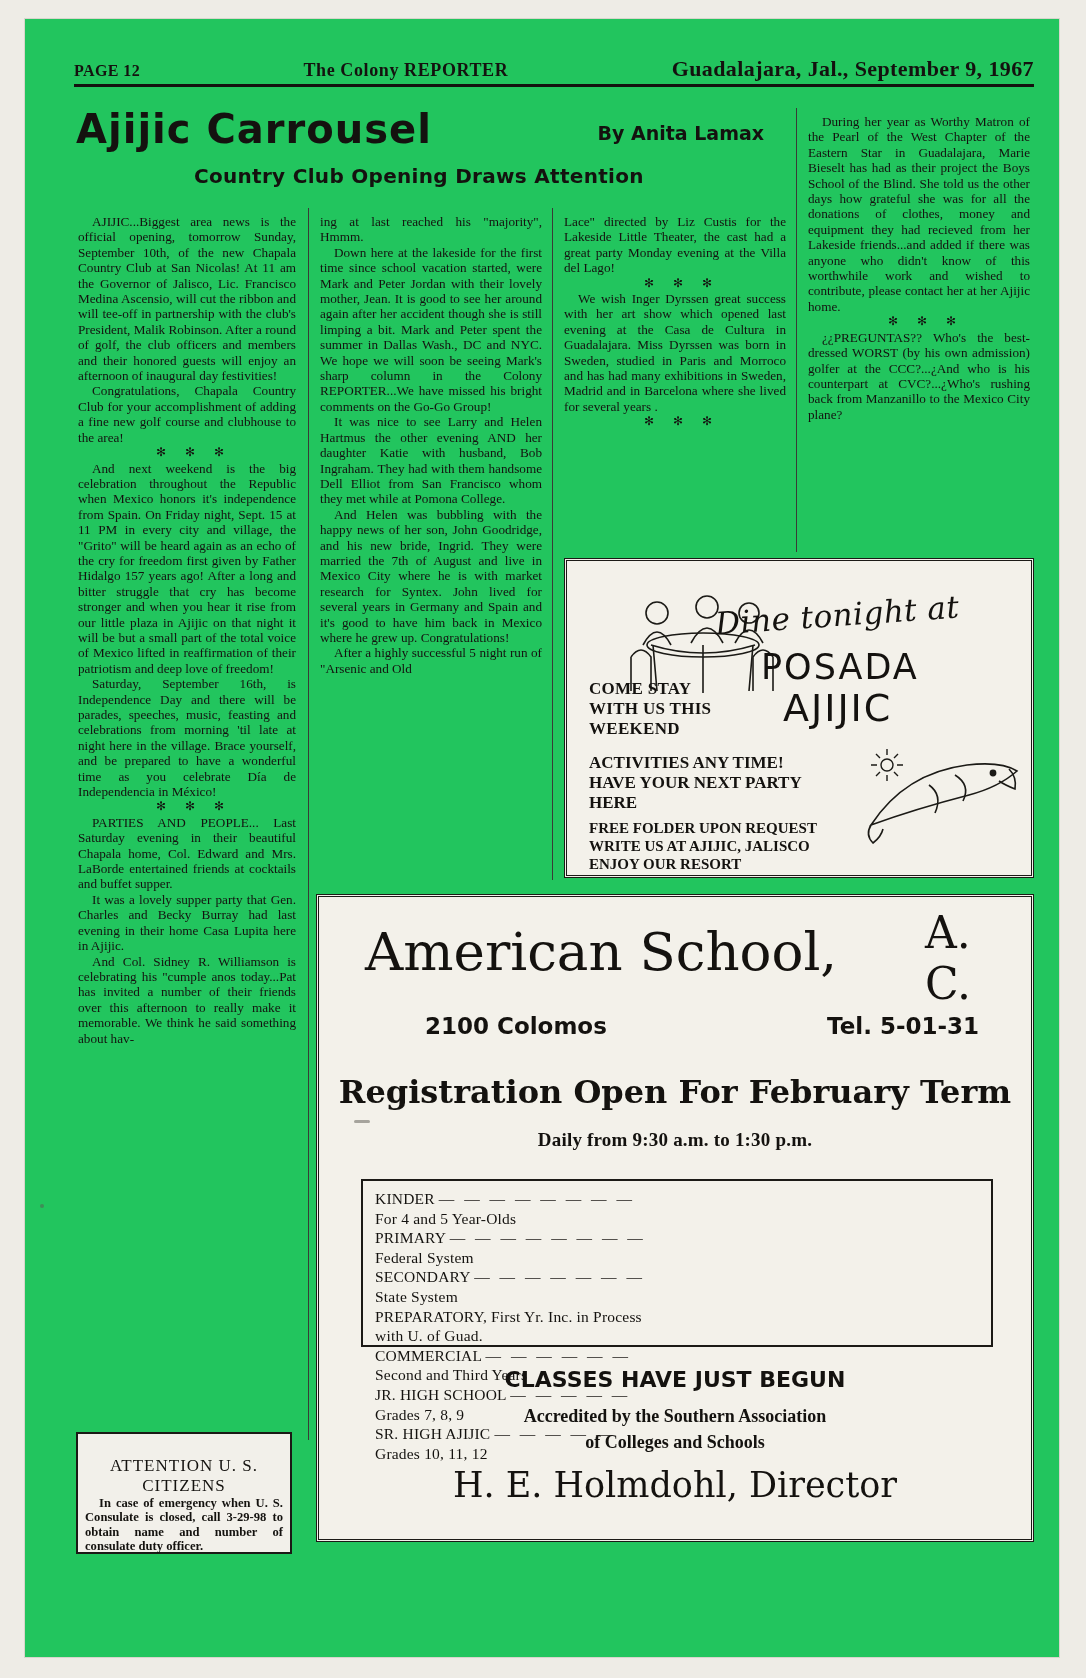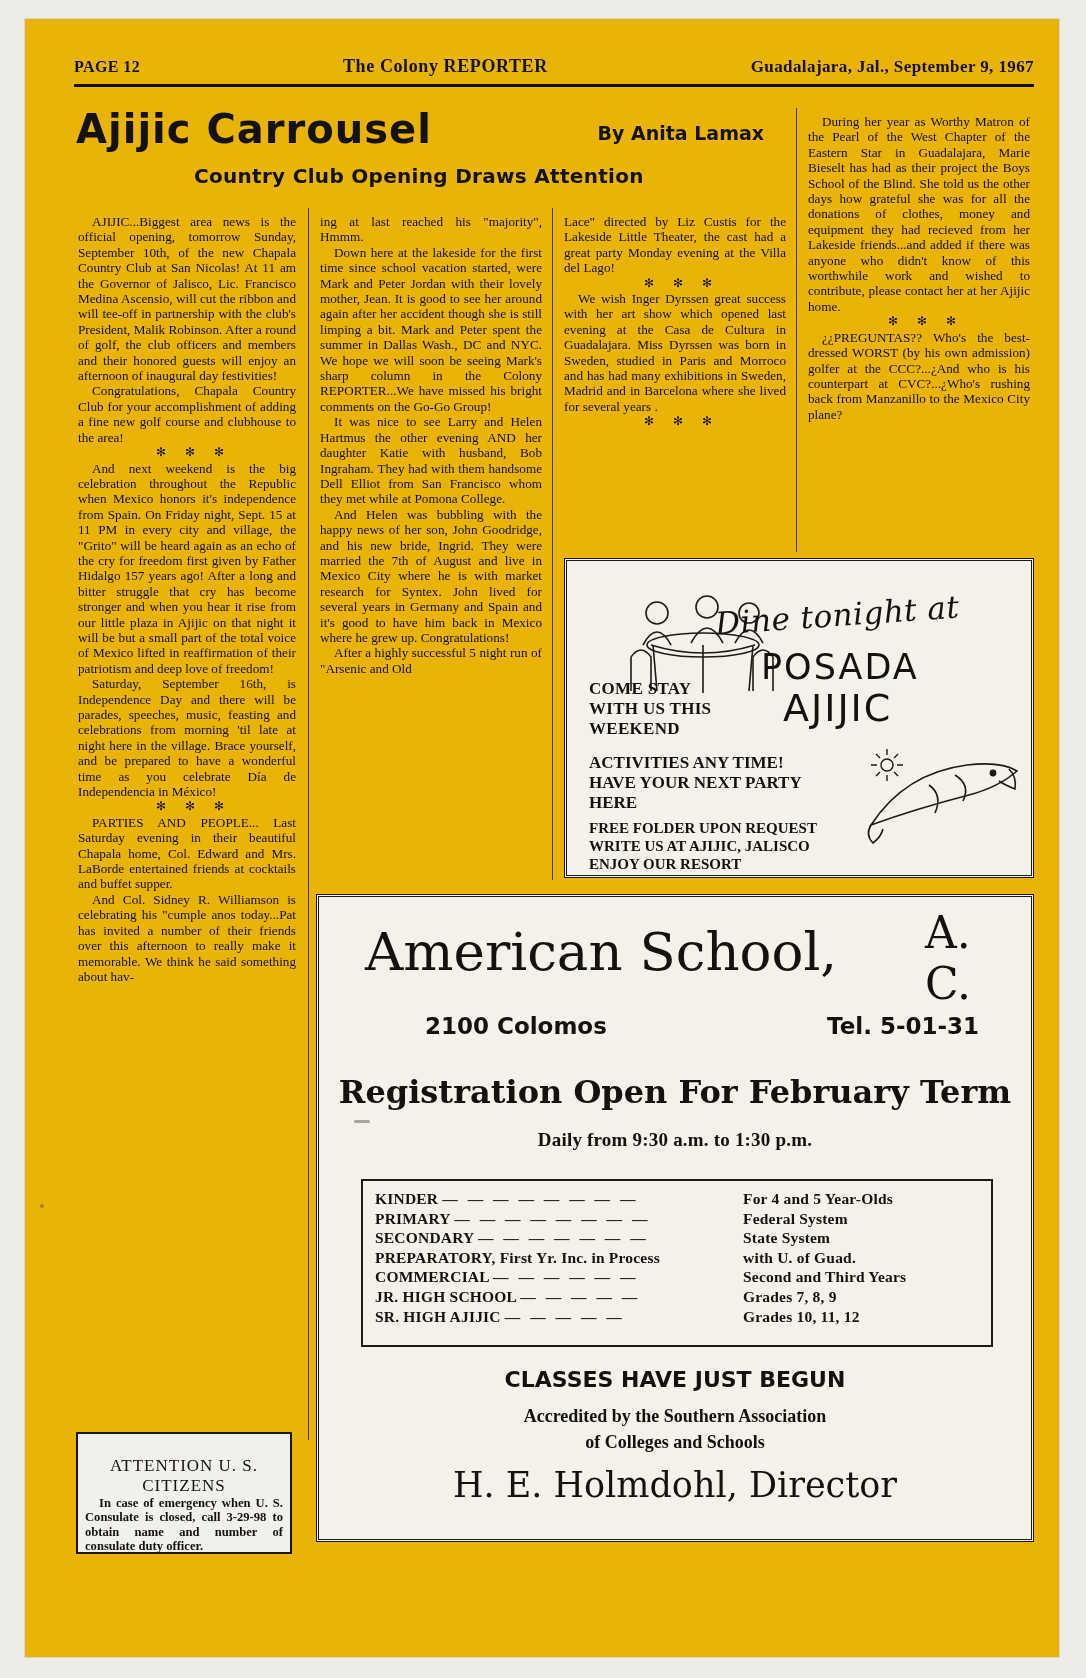--- a/index.html
+++ b/index.html
@@ -13,35 +13,35 @@
     height: 1678px;
     background: #eeece6;
     overflow: hidden;
     font-family: "Liberation Serif", serif;
     color: #14120f;
   }
   .paper {
     position: absolute;
     left: 24px; top: 18px;
     width: 1036px; height: 1640px;
-    background: #eab308;
+    background: #22c55e;
     box-shadow: 0 0 0 1px #d8d5cc inset;
   }
   
   .masthead {
     position: absolute;
     left: 50px; top: 38px; width: 960px;
     display: flex; align-items: baseline; justify-content: space-between;
     font-weight: bold;
     font-size: 17px;
     letter-spacing: .4px;
   }
   .masthead .mh-left { font-size: 16px; }
   .masthead .mh-center { font-size: 18px; letter-spacing: .6px; }
-  .masthead .mh-right { font-size: 17px; }
+  .masthead .mh-right { font-size: 22px; }
   .rule {
     position: absolute;
     left: 50px; top: 66px; width: 960px; height: 3px;
     background: #14120f;
   }
 
   
   .headline {
     position: absolute;
     left: 52px; top: 88px;
@@ -217,23 +217,24 @@
   .school .grid {
     position: absolute; left: 42px; top: 282px; width: 632px; height: 168px;
     border: 2px solid #1b1a16;
     box-sizing: border-box;
     padding: 8px 12px;
   }
   .grid-row {
     display: flex;
     align-items: baseline;
     font-size: 15.5px;
-    font-weight: bold;
+    font-weight: normal;
     line-height: 19.6px;
     letter-spacing: .2px;
+    flex-direction: column;
   }
   .grid-row .lvl { width: 368px; white-space: nowrap; }
   .grid-row .lvl .dash { letter-spacing: 3px; }
   .grid-row .desc { flex: 1; }
   .school .begun {
     position: absolute; left: 0; right: 0; top: 470px;
     text-align: center;
     font-family: "DejaVu Sans", sans-serif;
     font-weight: bold;
     font-size: 22px;
@@ -276,20 +277,21 @@
     <div class="vrule" style="left:772px; top:90px; height:444px;"></div>
 
     <div class="col col1">
       <p>AJIJIC...Biggest area news is the official opening, tomorrow Sunday, September 10th, of the new Chapala Country Club at San Nicolas! At 11 am the Governor of Jalisco, Lic. Francisco Medina Ascensio, will cut the ribbon and will tee-off in partnership with the club's President, Malik Robinson. After a round of golf, the club officers and members and their honored guests will enjoy an afternoon of inaugural day festivities!</p>
       <p>Congratulations, Chapala Country Club for your accomplishment of adding a fine new golf course and clubhouse to the area!</p>
       <p class="stars">✻  ✻  ✻</p>
       <p>And next weekend is the big celebration throughout the Republic when Mexico honors it's independence from Spain. On Friday night, Sept. 15 at 11 PM in every city and village, the "Grito" will be heard again as an echo of the cry for freedom first given by Father Hidalgo 157 years ago! After a long and bitter struggle that cry has become stronger and when you hear it rise from our little plaza in Ajijic on that night it will be but a small part of the total voice of Mexico lifted in reaffirmation of their patriotism and deep love of freedom!</p>
       <p>Saturday, September 16th, is Independence Day and there will be parades, speeches, music, feasting and celebrations from morning 'til late at night here in the village. Brace yourself, and be prepared to have a wonderful time as you celebrate Día de Independencia in México!</p>
       <p class="stars">✻  ✻  ✻</p>
       <p>PARTIES AND PEOPLE... Last Saturday evening in their beautiful Chapala home, Col. Edward and Mrs. LaBorde entertained friends at cocktails and buffet supper.</p>
+      <p>It was a lovely supper party that Gen. Charles and Becky Burray had last evening in their home Casa Lupita here in Ajijic.</p>
       <p>And Col. Sidney R. Williamson is celebrating his "cumple anos today...Pat has invited a number of their friends over this afternoon to really make it memorable. We think he said something about hav-</p>
     </div>
 
     <div class="col col2">
       <p class="noindent">ing at last reached his "majority", Hmmm.</p>
       <p>Down here at the lakeside for the first time since school vacation started, were Mark and Peter Jordan with their lovely mother, Jean. It is good to see her around again after her accident though she is still limping a bit. Mark and Peter spent the summer in Dallas Wash., DC and NYC. We hope we will soon be seeing Mark's sharp column in the Colony REPORTER...We have missed his bright comments on the Go-Go Group!</p>
       <p>It was nice to see Larry and Helen Hartmus the other evening AND her daughter Katie with husband, Bob Ingraham. They had with them handsome Dell Elliot from San Francisco whom they met while at Pomona College.</p>
       <p>And Helen was bubbling with the happy news of her son, John Goodridge, and his new bride, Ingrid. They were married the 7th of August and live in Mexico City where he is with market research for Syntex. John lived for several years in Germany and Spain and it's good to have him back in Mexico where he grew up. Congratulations!</p>
       <p>After a highly successful 5 night run of "Arsenic and Old</p>
     </div>

